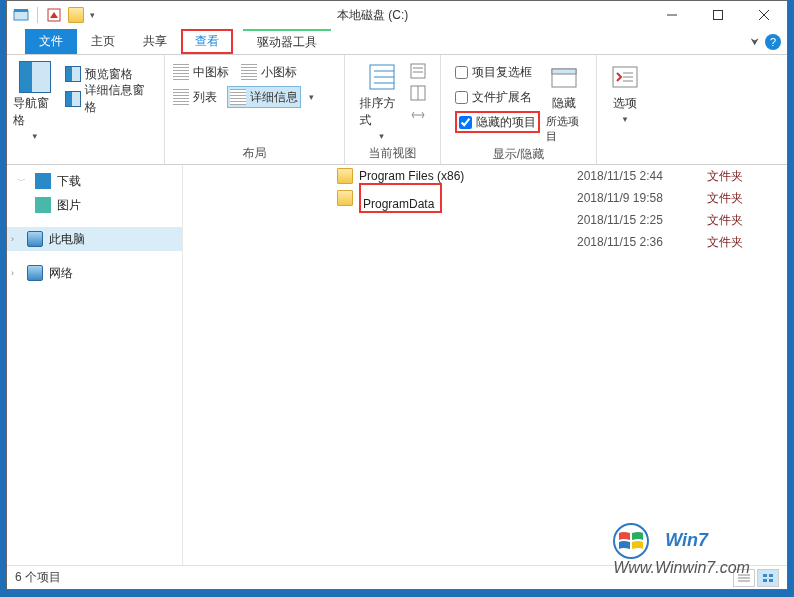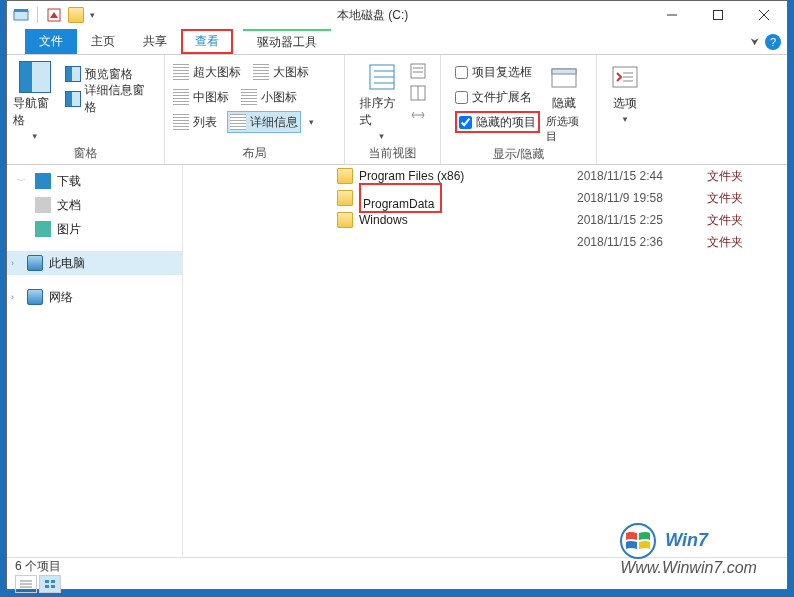--- a/index.html
+++ b/index.html
@@ -44,35 +44,35 @@
   .nav-item.selected { background:#d9edf9; }
   .nav-item .nico { width:16px; height:16px; }
   .filelist { flex:1; overflow:auto;}
   .frow { display:flex; align-items:center; height:22px; font-size:12px; color:#222;justify-content:flex-end;}
   .frow .fname { display:flex; align-items:center; gap:6px; width:250px; padding-left:10px;}
   .frow .fdate { width:130px; color:#555;}
   .frow .ftype { width:80px; color:#7f1d1d;}
   .frow .fico { width:16px; height:16px; }
   .frow.highlight .fname span.txt { border:2px solid #e33; padding:12px 6px 0 2px;}
   
-  .statusbar { position:absolute; bottom:8px; left:0; right:0; height:24px; border-top:1px solid #e0e0e0; background:#fff; display:flex; align-items:flex-start; padding:0 8px; font-size:12px; color:#444; justify-content:space-between;flex-direction:column;}
+  .statusbar { position:absolute; bottom:0; left:0; right:0; height:24px; border-top:1px solid #e0e0e0; background:#fff; display:flex; align-items:center; padding:0 8px; font-size:12px; color:#444; justify-content:space-between;}
   .viewswitch { display:flex; gap:2px;}
   .viewswitch div{ width:22px; height:18px; border:1px solid #ccc; display:flex; align-items:center; justify-content:center;}
   
   .folder-ico { background: linear-gradient(#ffe9a6,#f5c84a); border:1px solid #d9a82e; border-radius:1px;}
   .comp-ico { background: linear-gradient(#a8d4f0,#3a8ac8); border:1px solid #2a6aa0; border-radius:2px;}
   .net-ico { background: linear-gradient(#a8d4f0,#3a8ac8); border:1px solid #2a6aa0; border-radius:2px;}
   .dl-ico { background:#2a8ac8; }
   .doc-ico { background:#ccc;}
   .pic-ico { background:#4ab8a8;}
   .navpane-ico { background:linear-gradient(to right,#2a8ac8 40%, #cce6f5 40%); border:1px solid #2a6aa0;}
   .grid-ico { background:repeating-linear-gradient(#aaa,#aaa 1px,#fff 1px,#fff 3px);}
   
   .watermark { position:absolute; right:14px; bottom:20px; font-size:18px; font-weight:bold; font-style:italic;}
-  .watermark .w1{ color:#2d7ac4;} .watermark .w2{color:#ffffff;}
+  .watermark .w1{ color:#2d7ac4;margin-left:7px;} .watermark .w2{color:#ffffff;}
   .watermark .sub{ font-size:16px; color:#555; font-weight:normal; display:block; text-align:left;}
   .winlogo { width:36px; height:36px; display:inline-block; vertical-align:middle; margin-right:4px;}
 
   svg { display:block; }
 </style>
 </head>
 <body>
 
 <div class="window">
 
@@ -140,35 +140,24 @@
           <div class="smallbtn">
               <span class="ico navpane-ico"></span>
               <span>预览窗格</span>
             </div>
           <div class="smallbtn">
               <span class="ico navpane-ico"></span>
               <span>详细信息窗格</span>
             </div>
         </div>
       </div>
-      <div class="rgroup-label">窗格</div>
     </div>
 
     <div class="rgroup" style="width:180px">
       <div class="rgroup-body" style="flex-direction:column; gap:3px; width:100%; padding-top:2px;">
-        <div style="display:flex; gap:8px;">
-          <div class="smallbtn">
-              <span class="ico grid-ico"></span>
-              <span>超大图标</span>
-            </div>
-          <div class="smallbtn">
-              <span class="ico grid-ico"></span>
-              <span>大图标</span>
-            </div>
-        </div>
         <div style="display:flex; gap:8px;">
           <div class="smallbtn">
               <span class="ico grid-ico"></span>
               <span>中图标</span>
             </div>
           <div class="smallbtn">
               <span class="ico grid-ico"></span>
               <span>小图标</span>
             </div>
         </div>
@@ -277,24 +266,20 @@
   </div>
 
   <div class="content">
     <div class="nav">
       <div class="nav-item">
           <span class="exp">﹀</span>
           <span class="nico dl-ico"></span>
           <span>下载</span>
         </div>
       <div class="nav-item">
-          <span class="nico doc-ico"></span>
-          <span>文档</span>
-        </div>
-      <div class="nav-item">
           <span class="nico pic-ico"></span>
           <span>图片</span>
         </div>
       <div style="height:10px"></div>
       <div class="nav-item selected" style="padding-left:20px">
           <span class="exp" style="left:4px">›</span>
           <span class="nico comp-ico"></span>
           <span>此电脑</span>
         </div>
       <div style="height:10px"></div>
@@ -316,24 +301,20 @@
         </div>
         <div class="frow highlight">
           <div class="fname">
             <span class="fico folder-ico"></span>
             <span class="txt">ProgramData</span>
           </div>
           <div class="fdate">2018/11/9 19:58</div>
           <div class="ftype">文件夹</div>
         </div>
         <div class="frow">
-          <div class="fname">
-            <span class="fico folder-ico"></span>
-            <span class="txt">Windows</span>
-          </div>
           <div class="fdate">2018/11/15 2:25</div>
           <div class="ftype">文件夹</div>
         </div>
         <div class="frow">
           <div class="fdate">2018/11/15 2:36</div>
           <div class="ftype">文件夹</div>
         </div>
       </div>
   </div>
 

